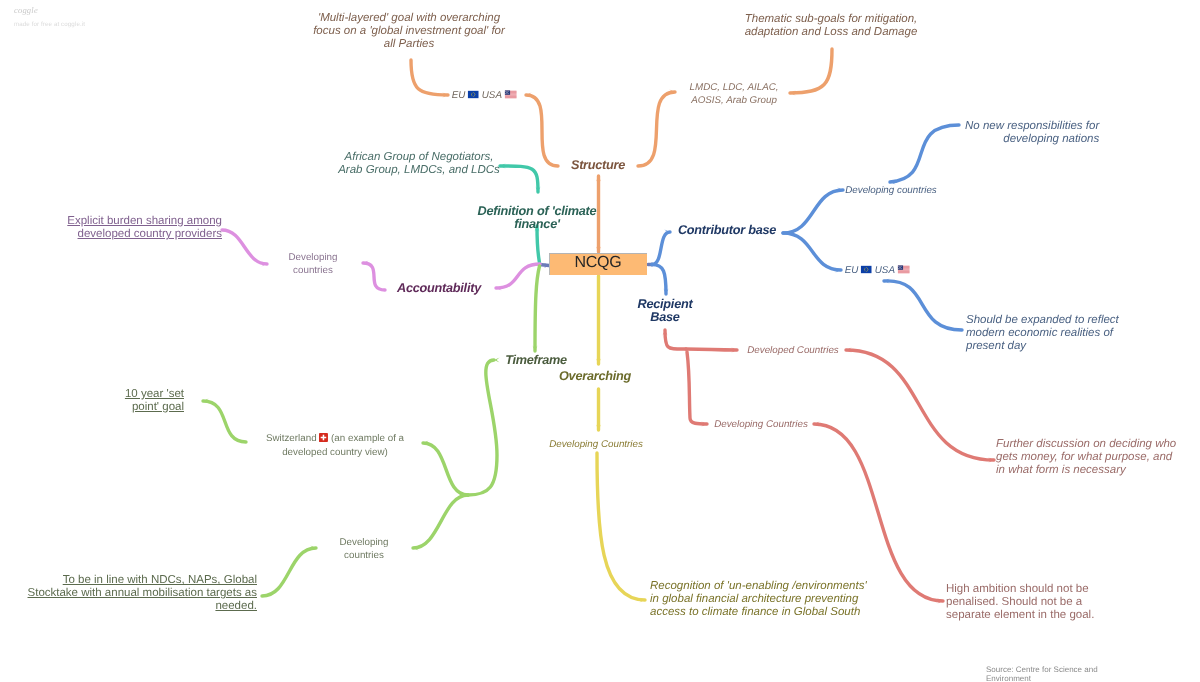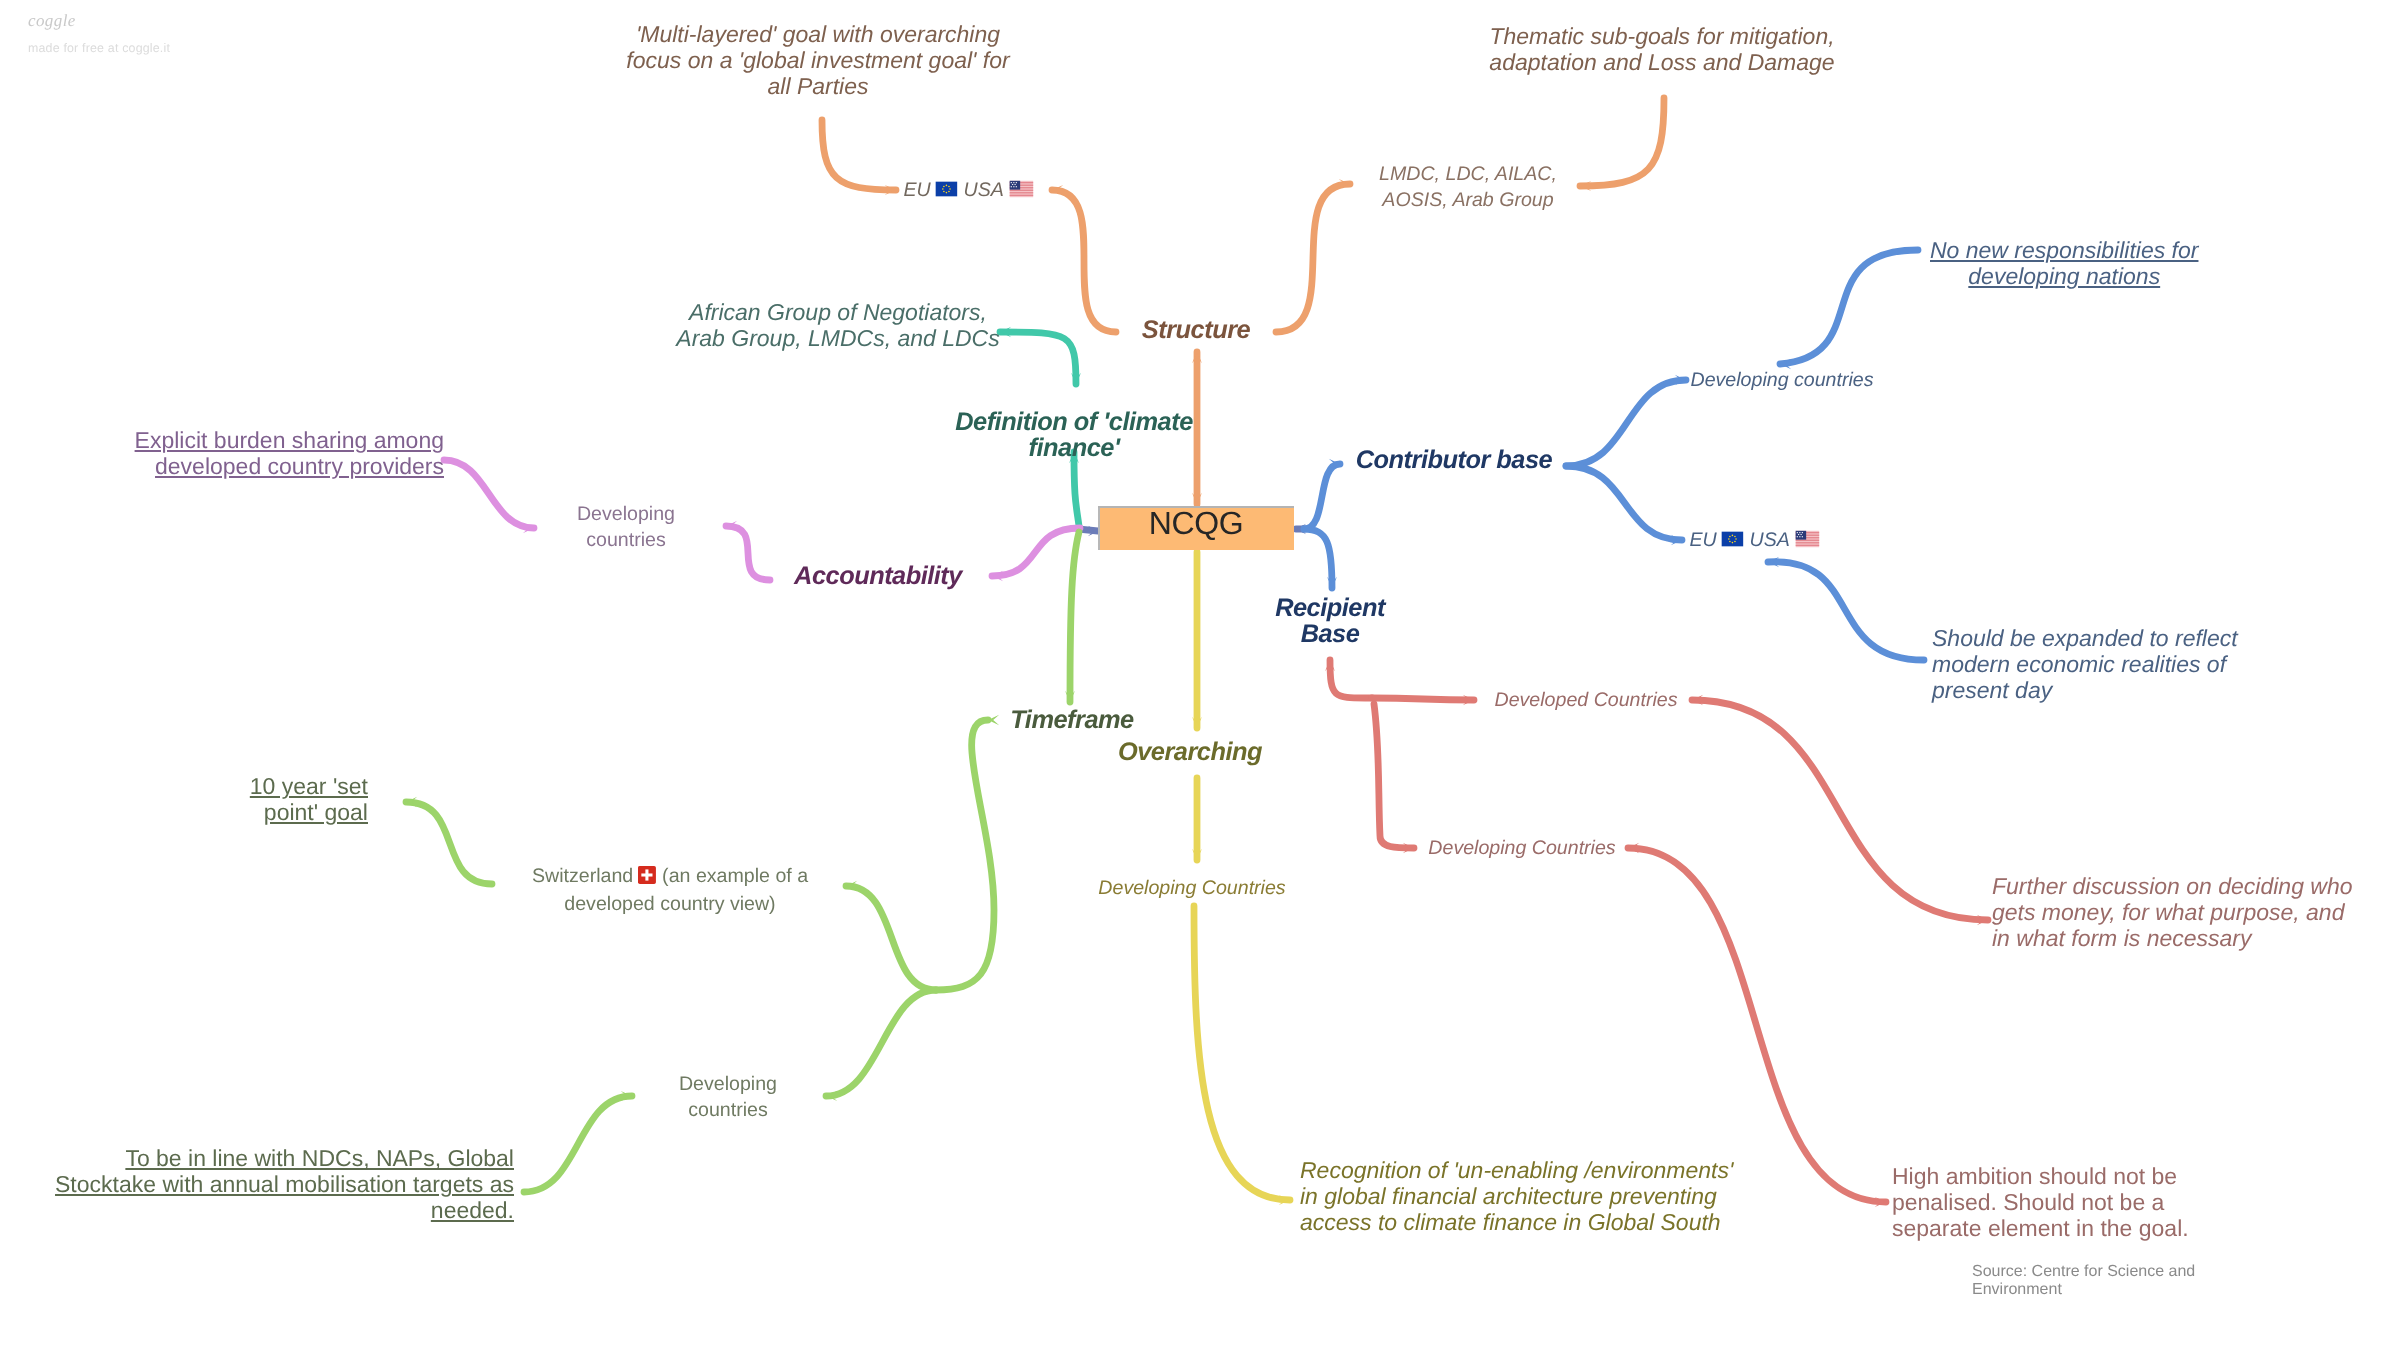--- a/index.html
+++ b/index.html
@@ -10,21 +10,21 @@
   #stage{position:absolute;left:0;top:0;width:1115px;height:682px;}
   svg#links{position:absolute;left:0;top:0;width:1200px;height:682px;pointer-events:none;}
   .lbl{position:absolute;white-space:pre;line-height:13.1px;}
   .ctrX{transform:translateX(-50%);}
   .rgtX{transform:translateX(-100%);text-decoration:underline;}
 
   
   #wm-title{position:absolute;left:14px;top:5px;font-family:"Liberation Serif",serif;
             font-style:italic;font-size:8.5px;color:#c9c9c9;letter-spacing:.2px;}
   #wm-sub{position:absolute;left:14px;top:20.5px;font-size:6.2px;color:#dcdcdc;letter-spacing:.1px;}
-  #src{position:absolute;left:986px;top:631px;font-size:8px;color:#8a8a8a;}
+  #src{position:absolute;left:986px;top:665px;font-size:8px;color:#8a8a8a;}
 
   
   #center-node{position:absolute;left:549px;top:252.5px;width:98px;height:22px;
       background:#fdba74;display:flex;align-items:center;justify-content:center;
       box-shadow:inset 0 1px 0 #b4b4b4, inset 1px 0 0 #b8b8b8;}
   #center-label{font-size:16px;color:#262626;letter-spacing:-0.2px;position:relative;top:-0.5px;}
 
   .main{font-weight:bold;font-size:12.7px;letter-spacing:-0.25px;font-style:italic;}
   .sub{font-size:9.8px;}
   .note{font-size:11.5px;font-style:italic;}
@@ -37,21 +37,21 @@
   .n-structure-c2{left:734px;top:81px;color:#8A7163;font-style:italic;text-align:center;}
   .n-structure-n2{left:831px;top:13px;color:#7E604E;text-align:center;}
 
   
   .n-definition{left:537px;top:205px;color:#2B6256;text-align:center;}
   .n-definition-n1{left:419px;top:151px;color:#4A6E68;text-align:center;}
 
   
   .n-contributor{left:727px;top:224px;color:#1F3864;text-align:center;}
   .n-contributor-c1{left:891px;top:184px;color:#4A6182;font-style:italic;text-align:center;}
-  .n-contributor-n1{left:965px;top:120px;color:#4A6182;text-align:center;text-decoration:underline;}
+  .n-contributor-n1{left:965px;top:120px;color:#4A6182;text-align:right;}
   .n-contributor-c2{left:877px;top:264px;color:#4A6182;font-style:italic;text-align:center;}
   .n-contributor-n2{left:966px;top:314px;color:#4A6182;text-align:left;}
 
   
   .n-recipient{left:665px;top:298px;color:#1F3864;text-align:center;}
   .n-recipient-c1{left:793px;top:344px;color:#9A6B68;font-style:italic;text-align:center;}
   .n-recipient-n1{left:996px;top:438px;color:#9A6B68;text-align:left;}
   .n-recipient-c2{left:761px;top:418px;color:#9A6B68;font-style:italic;text-align:center;}
   .n-recipient-n2{left:946px;top:583px;color:#9A6B68;text-align:left;;font-style:normal;}
 

